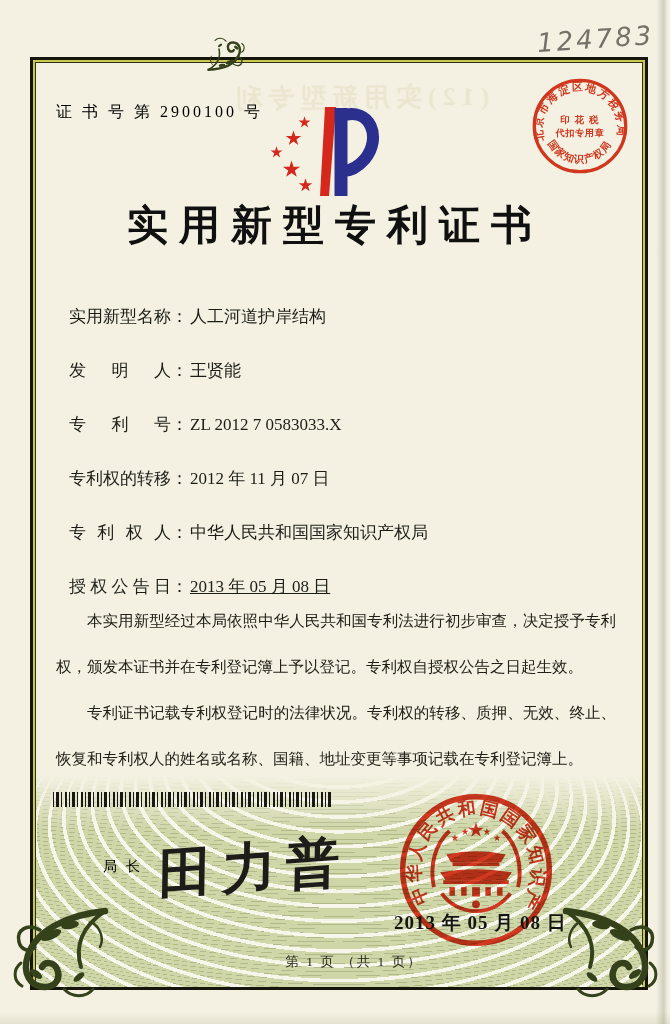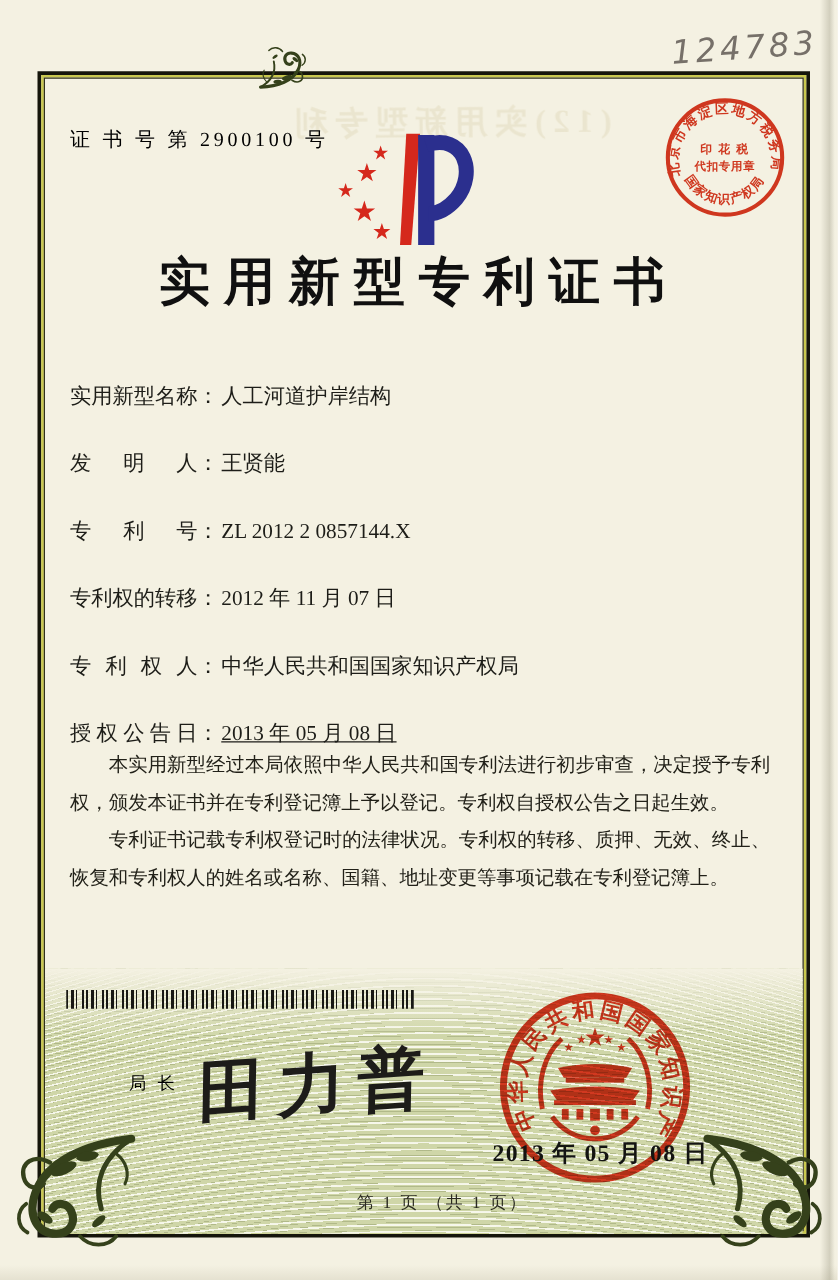--- a/index.html
+++ b/index.html
@@ -49,27 +49,27 @@
   
   .tax-stamp{left:531px;top:77px;mix-blend-mode:multiply;}
   .main-seal{left:398px;top:792px;mix-blend-mode:multiply;}
   .seal-red-stroke{fill:none;stroke:var(--seal-red,#d93a22);}
   .seal-red-fill{fill:var(--seal-red,#d93a22);}
   .seal-text{fill:var(--seal-red,#d93a22);font-family:"Liberation Serif",serif;font-weight:700;}
   .seal-date{left:394px;top:910px;font-size:19px;font-weight:700;letter-spacing:1px;color:#141412;}
 
   
   .fields{left:56px;top:300px;width:560px;font-size:17px;color:#1d1d18;}
-  .field{position:absolute;left:0;white-space:nowrap;}
+  .field{position:absolute;left:13px;white-space:nowrap;}
   .field-label{display:inline-block;width:102px;text-align:justify;text-align-last:justify;}
   .field-colon{display:inline-block;margin-right:2px;}
   .f0{top:5px;} .f1{top:59px;} .f2{top:113px;} .f3{top:167px;} .f4{top:221px;} .f5{top:275px;text-decoration:underline;}
 
   
-  .body-text{left:56px;top:598px;width:560px;font-size:15.5px;line-height:30px;
+  .body-text{left:56px;top:598px;width:560px;font-size:15.5px;line-height:46px;
     text-align:justify;color:#222119;}
   .body-text p{margin:0;text-indent:2em;}
 
   
   .barcode{left:53px;top:792px;width:278px;height:15px;
     background:repeating-linear-gradient(90deg,
       #181814 0 1.5px,transparent 1.5px 3.5px,
       #181814 3.5px 6.5px,transparent 6.5px 8px,
       #181814 8px 9px,transparent 9px 12.5px,
       #181814 12.5px 14px,transparent 14px 16px);}
@@ -172,21 +172,21 @@
 <div class="abs title">实用新型专利证书</div>
 
 <div class="abs fields">
   <div class="field f0">
     <span class="field-label">实用新型名称</span><span class="field-colon">：</span><span>人工河道护岸结构</span>
   </div>
   <div class="field f1">
     <span class="field-label">发明人</span><span class="field-colon">：</span><span>王贤能</span>
   </div>
   <div class="field f2">
-    <span class="field-label">专利号</span><span class="field-colon">：</span><span>ZL 2012 2 0857144.X</span>
+    <span class="field-label">专利号</span><span class="field-colon">：</span><span>ZL 2012 7 0583033.X</span>
   </div>
   <div class="field f3">
     <span class="field-label">专利权的转移</span><span class="field-colon">：</span><span>2012 年 11 月 07 日</span>
   </div>
   <div class="field f4">
     <span class="field-label">专利权人</span><span class="field-colon">：</span><span>中华人民共和国国家知识产权局</span>
   </div>
   <div class="field f5">
     <span class="field-label">授权公告日</span><span class="field-colon">：</span><span>2013 年 05 月 08 日</span>
   </div>

